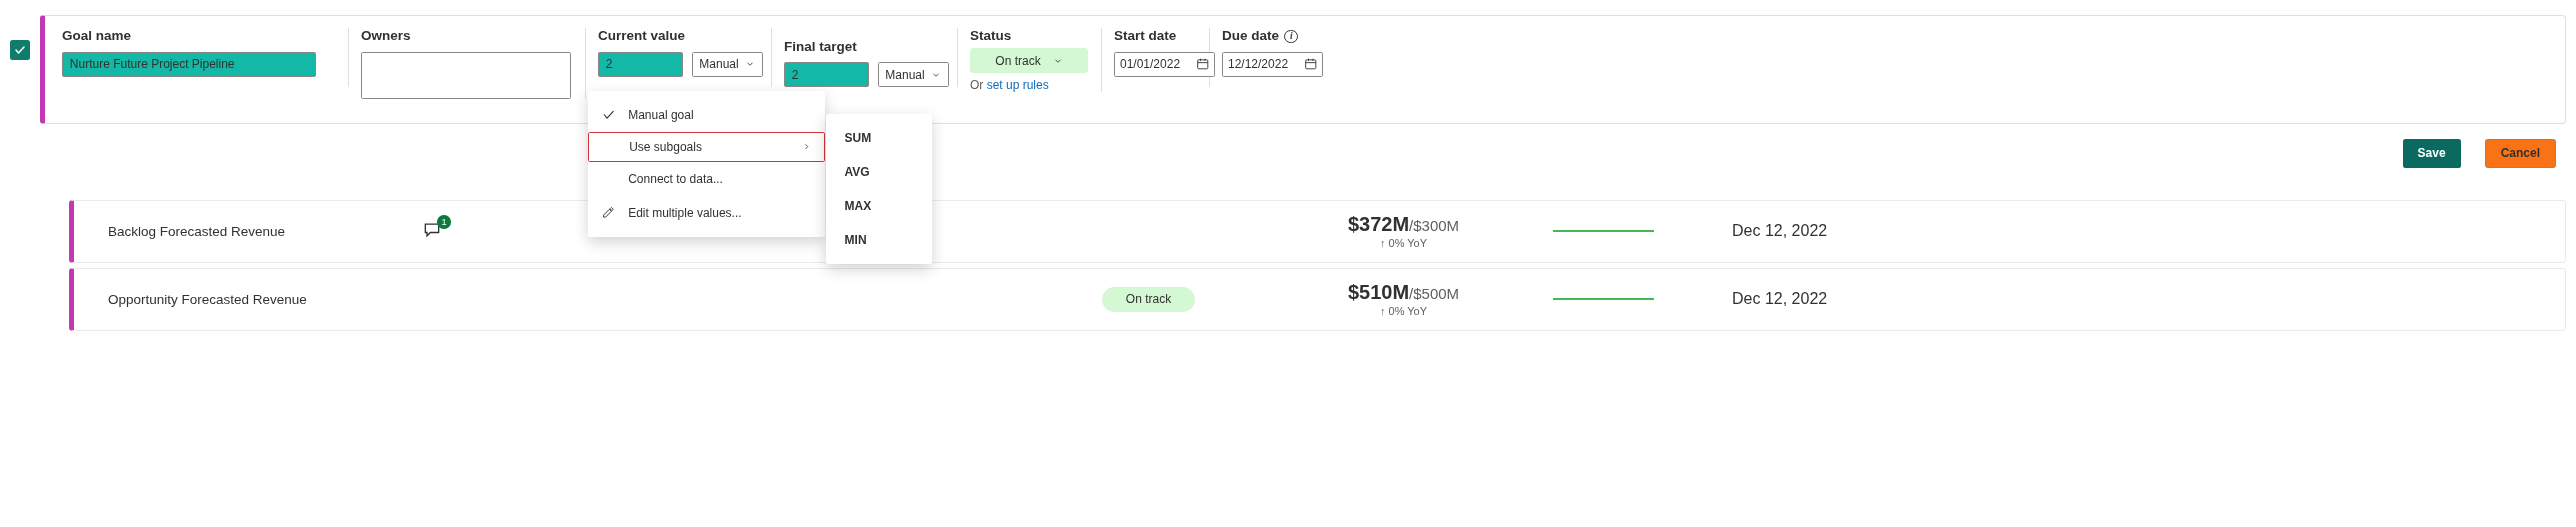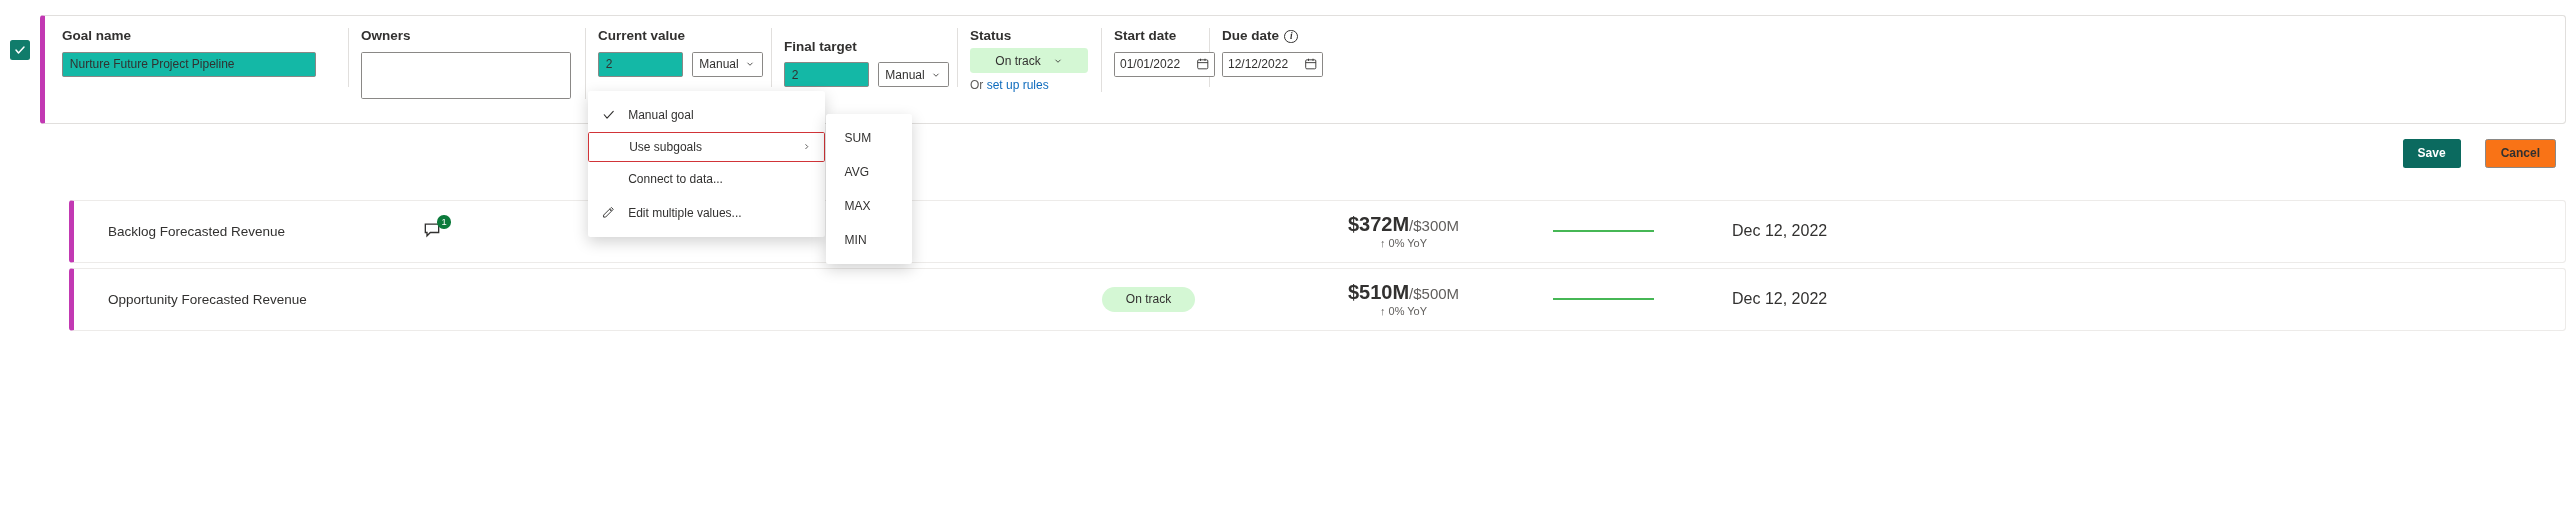--- a/index.html
+++ b/index.html
@@ -40,21 +40,21 @@
   .or-line a{color:var(--link);text-decoration:none;}
   .date-input{display:flex;align-items:center;justify-content:space-between;height:25px;width:101px;border:0.8px solid var(--border);border-radius:1.7px;padding:0 5px;background:#fff;}
   .cal-icon{width:13.5px;height:13.5px;}
 
   
   .popover{position:absolute;z-index:10;background:#fff;border-radius:2.5px;box-shadow:0 5px 15px rgba(0,0,0,.18);padding:6.8px 0;}
   .menu-big{left:0;top:0;width:237px;}
   .menu-item{display:flex;align-items:center;height:34px;padding:0 13.5px;gap:12px;cursor:pointer;position:relative;}
   .menu-icon{width:15px;display:flex;justify-content:center;}
   .menu-highlight{border:1.7px solid var(--red-highlight);border-radius:1.7px;height:30px;}
-  .submenu{left:0;top:0;width:86px;}
+  .submenu{left:0;top:0;width:106px;font-weight:bold;}
   .submenu .menu-item{justify-content:flex-start;padding:0 18.6px;height:34px;}
 
   
   .action-bar{display:flex;justify-content:flex-end;gap:24px;padding:15px 10px 27px 0;}
   .btn{height:29px;padding:0 15px;border-radius:2.5px;font-weight:600;font-size:12px;cursor:pointer;display:flex;align-items:center;}
   .btn-primary{background:var(--accent-teal);color:#fff;border:none;}
   .btn-secondary{background:#f97316;color:var(--text);border:0.8px solid var(--border);}
 
   
   .goal-row{display:flex;align-items:center;border:0.8px solid var(--row-border);border-left:5px solid var(--accent-purple);border-radius:3.4px;margin:5px 0 5px 59px;height:63px;padding:0 20px 0 34px;gap:44px;}

